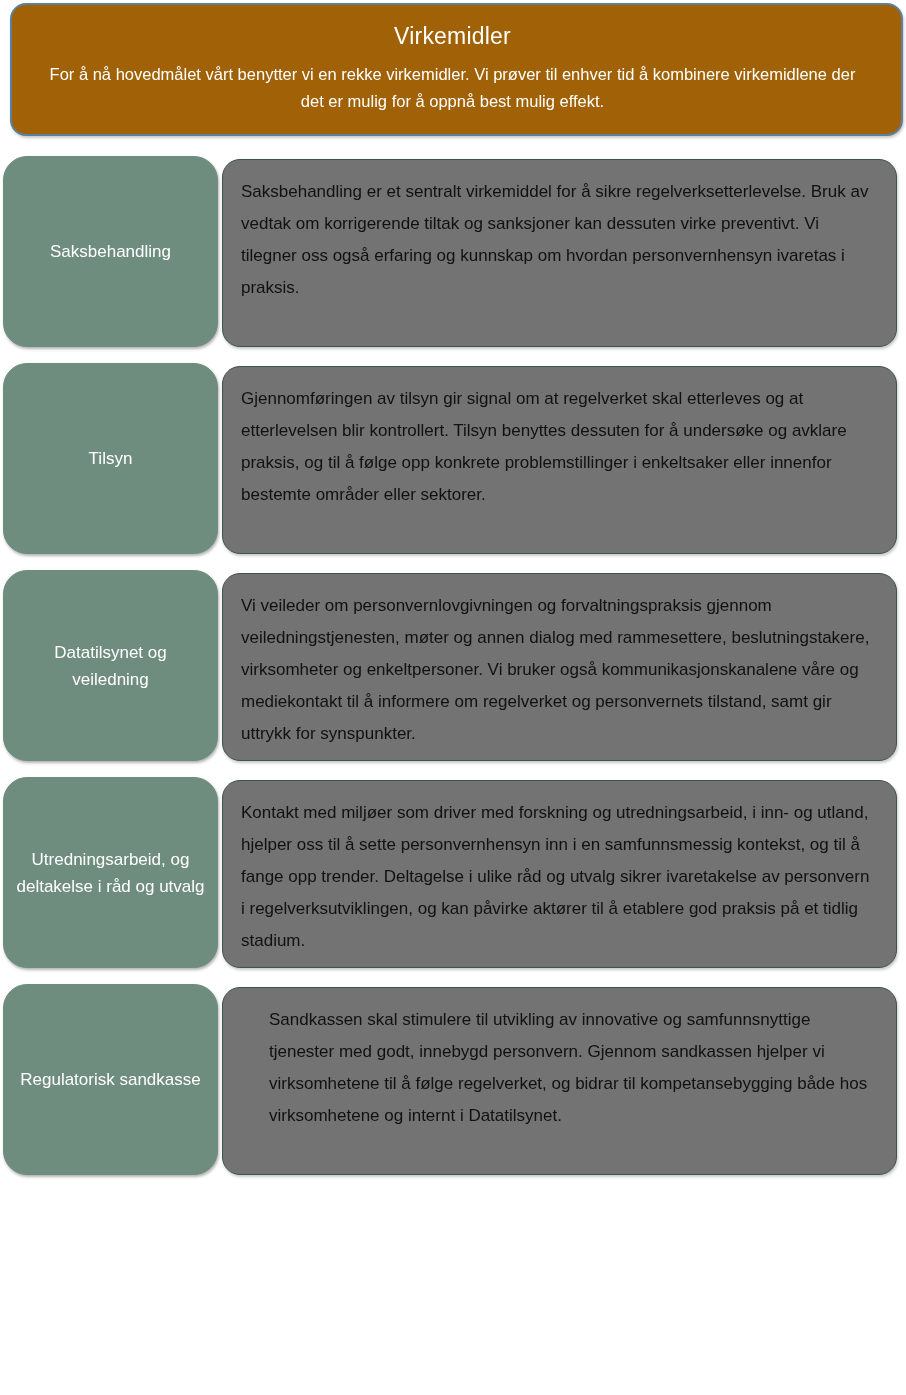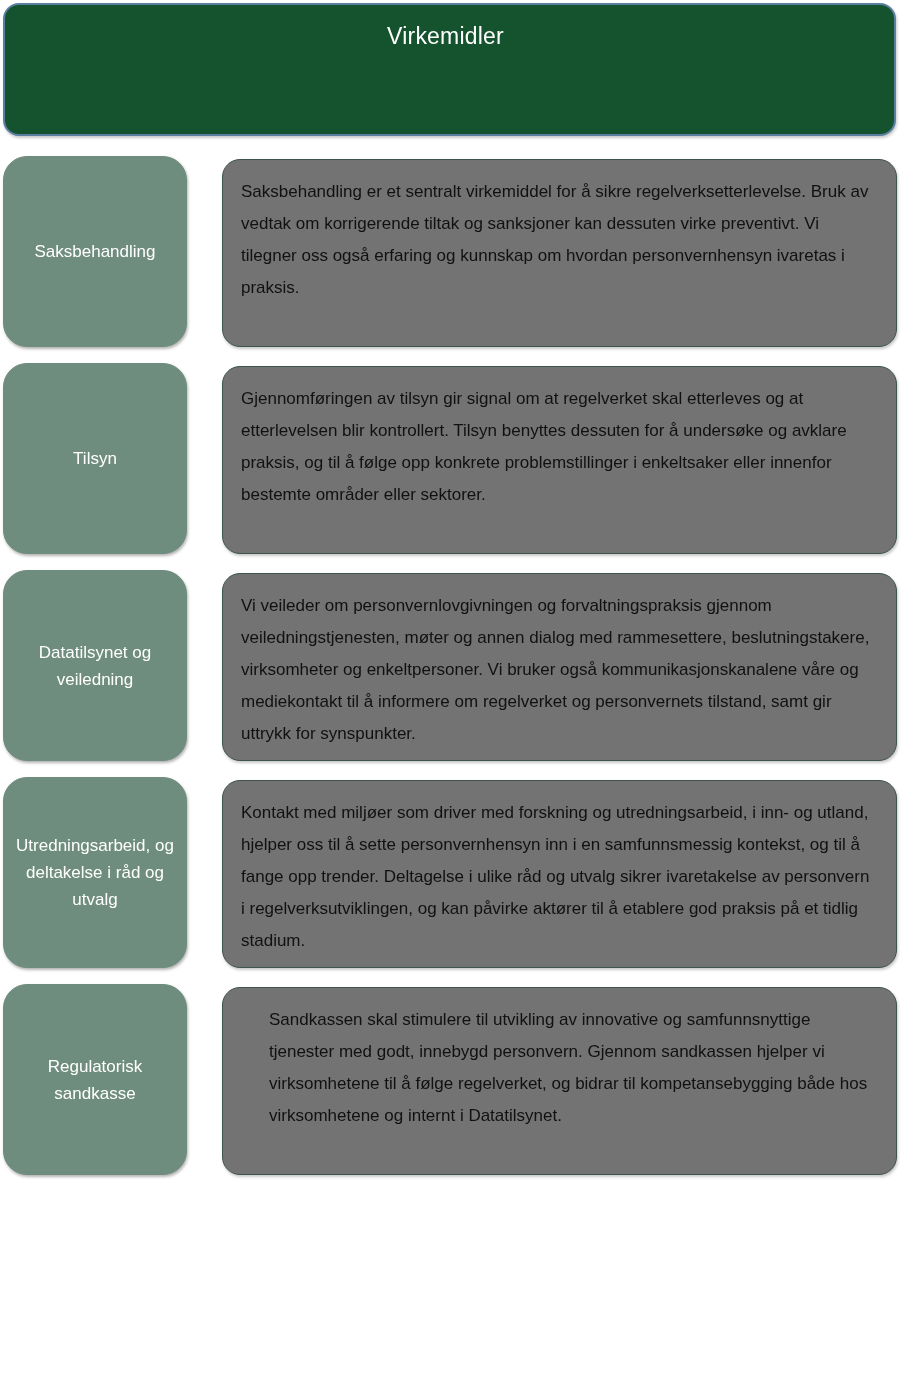--- a/index.html
+++ b/index.html
@@ -17,26 +17,26 @@
   #diagram {
     position: relative;
     width: 906px;
     height: 1395px;
     box-sizing: border-box;
   }
 
   
   .header-card {
     position: absolute;
-    left: 3px;
+    left: 10px;
     top: 3px;
     width: 893px;
     height: 133px;
     box-sizing: border-box;
-    background: #14532d;
+    background: #a16207;
     border: 2px solid #5b7fa0;
     border-radius: 16px;
     color: #ffffff;
     padding: 14px 36px 10px 28px;
     text-align: center;
     box-shadow: 1px 2px 3px rgba(0,0,0,0.22);
   }
   .header-title {
     font-size: 23px;
     line-height: 34px;
@@ -56,21 +56,21 @@
     position: absolute;
     left: 0;
     width: 906px;
     height: 191px;
   }
 
   .label-card {
     position: absolute;
     left: 3px;
     top: 0;
-    width: 184px;
+    width: 215px;
     height: 191px;
     box-sizing: border-box;
     background: #6f8d7e;
     border: 1px solid #6f8d7e;
     border-radius: 24px;
     color: #ffffff;
     display: flex;
     align-items: center;
     justify-content: center;
     text-align: center;
@@ -106,20 +106,21 @@
   
   .body-card.center { display: flex; align-items: flex-start; padding-left: 46px; }
 </style>
 </head>
 <body>
 
 <div id="diagram">
 
   <div class="header-card">
     <div class="header-title">Virkemidler</div>
+    <div class="header-sub">For å nå hovedmålet vårt benytter vi en rekke virkemidler. Vi prøver til enhver tid å kombinere virkemidlene der det er mulig for å oppnå best mulig effekt.</div>
   </div>
 
   <div class="row" style="top:156px;">
     <div class="label-card">
       <span class="label-text">Saksbehandling</span>
     </div>
     <div class="body-card">
       <span class="body-text">Saksbehandling er et sentralt virkemiddel for å sikre regelverksetterlevelse. Bruk av vedtak om korrigerende tiltak og sanksjoner kan dessuten virke preventivt. Vi tilegner oss også erfaring og kunnskap om hvordan personvernhensyn ivaretas i praksis.</span>
     </div>
   </div>

